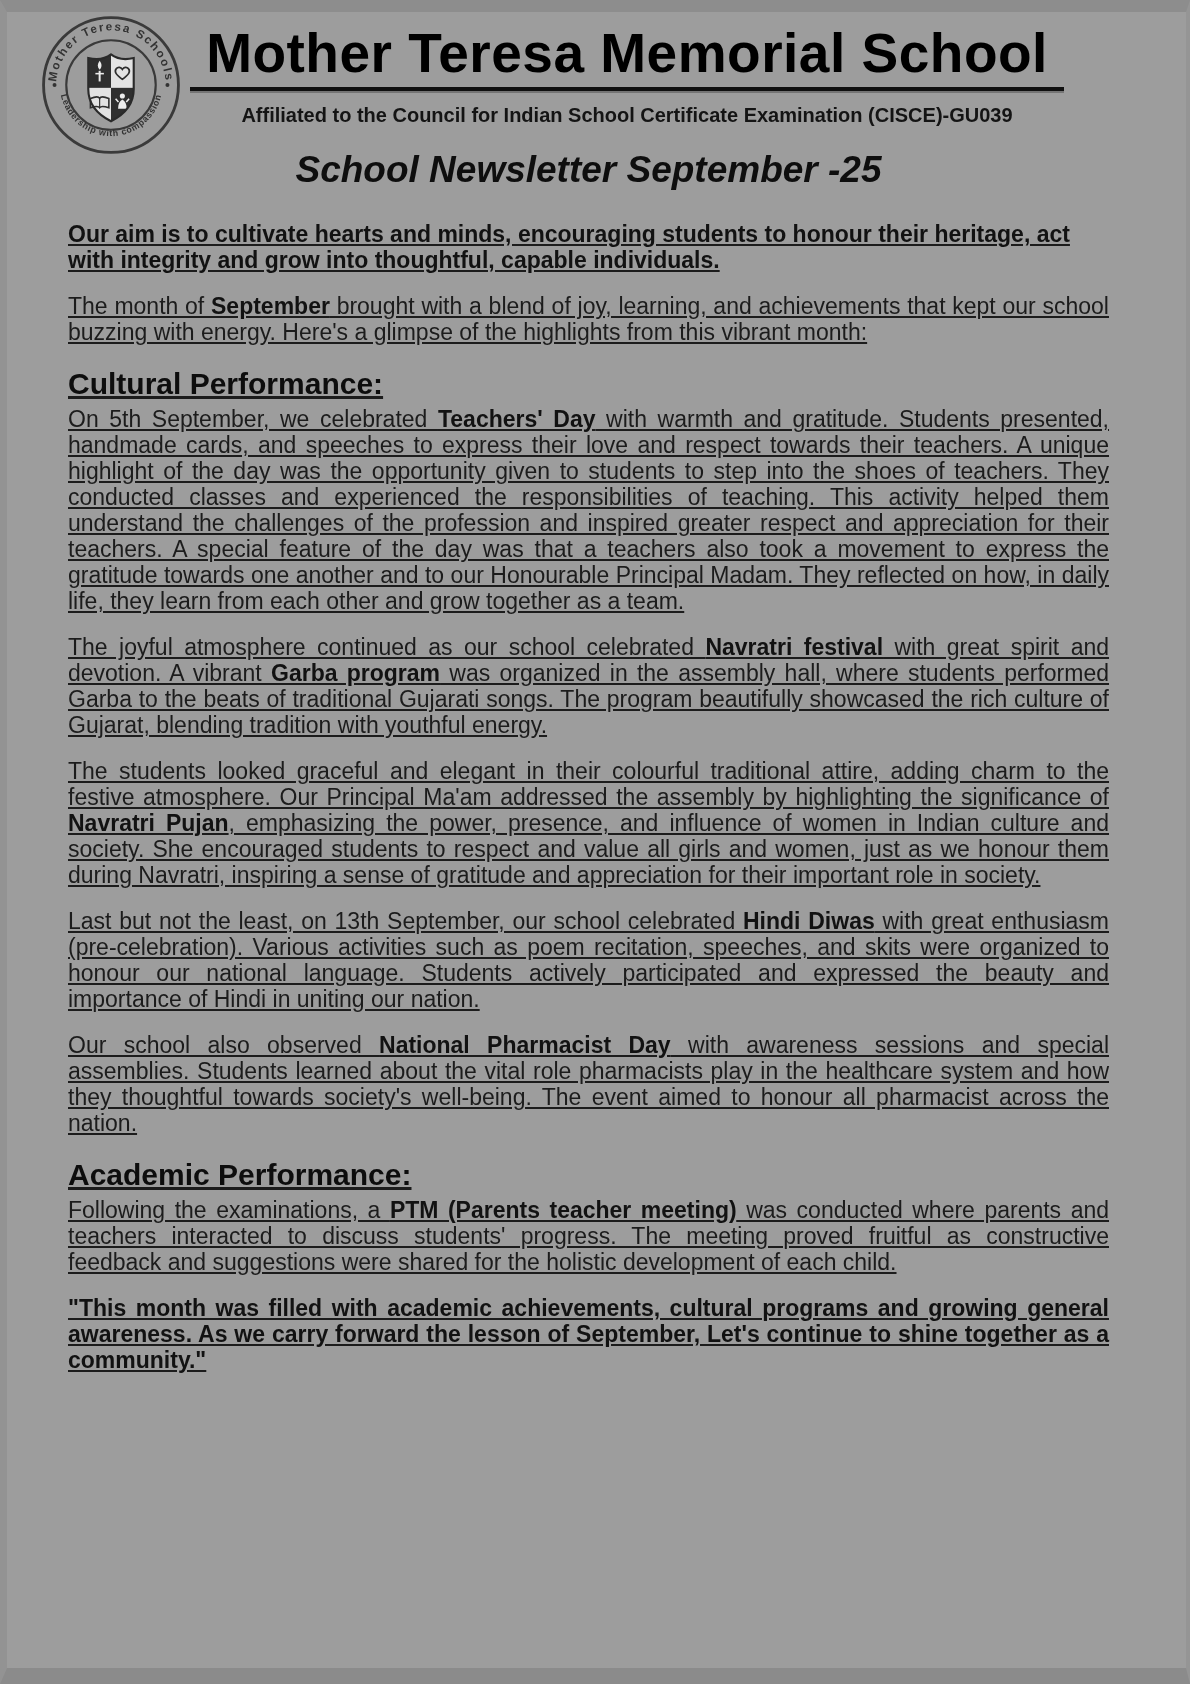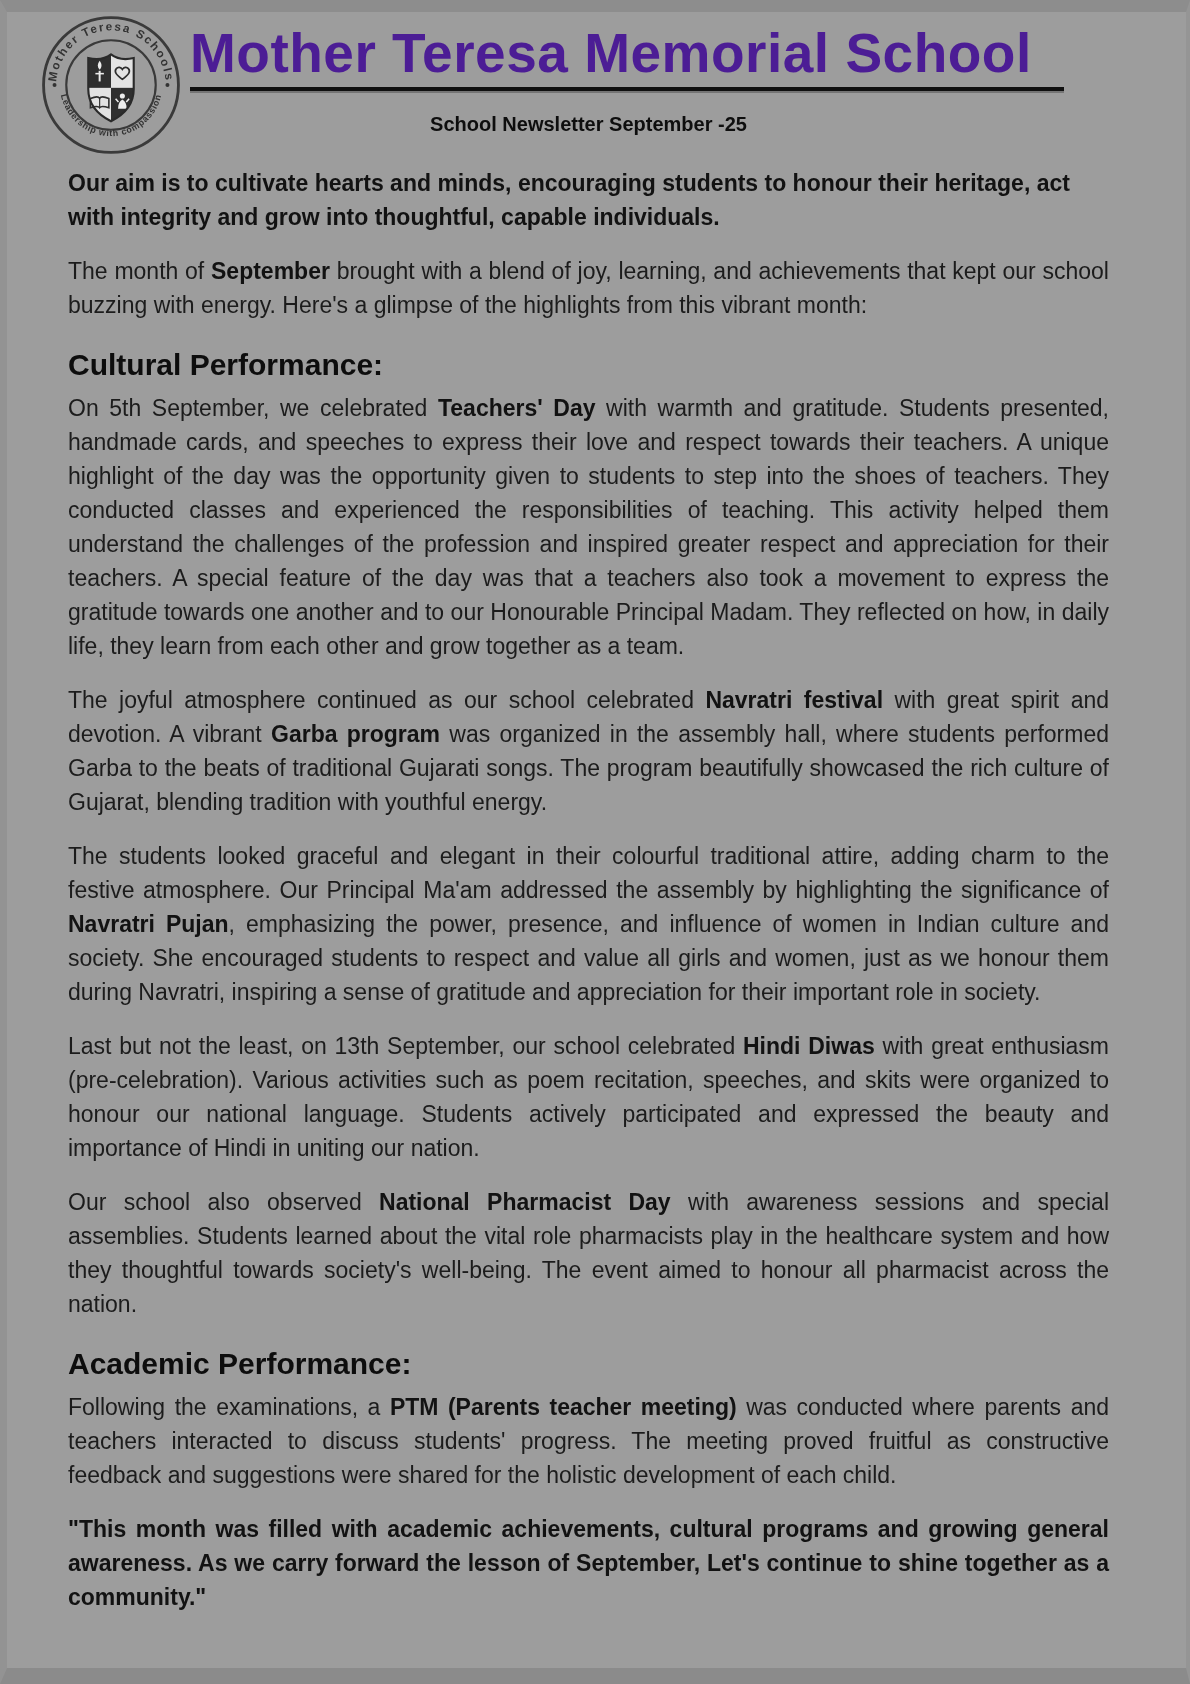--- a/index.html
+++ b/index.html
@@ -36,22 +36,23 @@
     height: 142px;
   }
 
   .title-block { margin: 0 126px 0 190px; }
 
   .school-name {
     font-size: 55px;
     font-weight: 700;
     letter-spacing: 0.5px;
     line-height: 1.15;
+    text-align: center;
     white-space: nowrap;
-    color: #4c1d95;
+    color: #000000;
     margin: 0;
   }
 
   .title-underline {
     height: 4px;
     background: #101010;
     margin-top: 2px;
     box-shadow: 0 2px 0 rgba(0,0,0,0.25);
   }
 
@@ -59,32 +60,34 @@
     margin-top: 13px;
     font-size: 20px;
     font-weight: 700;
     text-align: center;
     white-space: nowrap;
     color: #141414;
   }
 
   .newsletter-title {
     margin: 22px 81px 0 68px;
-    font-size: 20px;
+    font-size: 37px;
     font-weight: 700;
     text-align: center;
     color: #0e0e0e;
+    font-style: italic;
   }
 
   .content {
     margin: 30px 81px 0 68px;
     font-size: 23px;
-    line-height: 34px;
+    line-height: 26px;
     text-align: justify;
     color: #1c1c1c;
+    text-decoration: underline;
   }
   .content p { margin: 0 0 20px; }
   .content p.intro { font-weight: 700; text-align: left; color: #151515; }
   .content p.quote { font-weight: 700; color: #151515; }
   .content h2 {
     font-size: 30px;
     font-weight: 700;
     margin: 26px 0 9px;
     text-align: left;
     color: #0d0d0d;
@@ -149,20 +152,21 @@
           <path d="M110.5,124 l-4,-4.5 M121.5,124 l4,-4.5" stroke="#ececec" stroke-width="2.2"></path>
         </g>
 
         <use href="#shieldPath" fill="none" stroke="#2a2a2a" stroke-width="3"></use>
       </g>
     </svg>
 
     <div class="title-block">
       <h1 class="school-name">Mother Teresa Memorial School</h1>
       <div class="title-underline"></div>
+      <div class="affiliation">Affiliated to the Council for Indian School Certificate Examination (CISCE)-GU039</div>
     </div>
 
     <div class="newsletter-title">School Newsletter September -25</div>
   </div>
 
   <main class="content" id="newsletter-body">
       <p class="intro"><b>Our aim is to cultivate hearts and minds, encouraging students to honour their heritage, act with integrity and grow into thoughtful, capable individuals.</b></p>
       <p><span>The month of </span><b>September</b><span> brought with a blend of joy, learning, and achievements that kept our school buzzing with energy. Here's a glimpse of the highlights from this vibrant month:</span></p>
       <h2>Cultural Performance:</h2>
       <p><span>On 5th September, we celebrated </span><b>Teachers' Day</b><span> with warmth and gratitude. Students presented, handmade cards, and speeches to express their love and respect towards their teachers. A unique highlight of the day was the opportunity given to students to step into the shoes of teachers. They conducted classes and experienced the responsibilities of teaching. This activity helped them understand the challenges of the profession and inspired greater respect and appreciation for their teachers. A special feature of the day was that a teachers also took a movement to express the gratitude towards one another and to our Honourable Principal Madam. They reflected on how, in daily life, they learn from each other and grow together as a team.</span></p>

